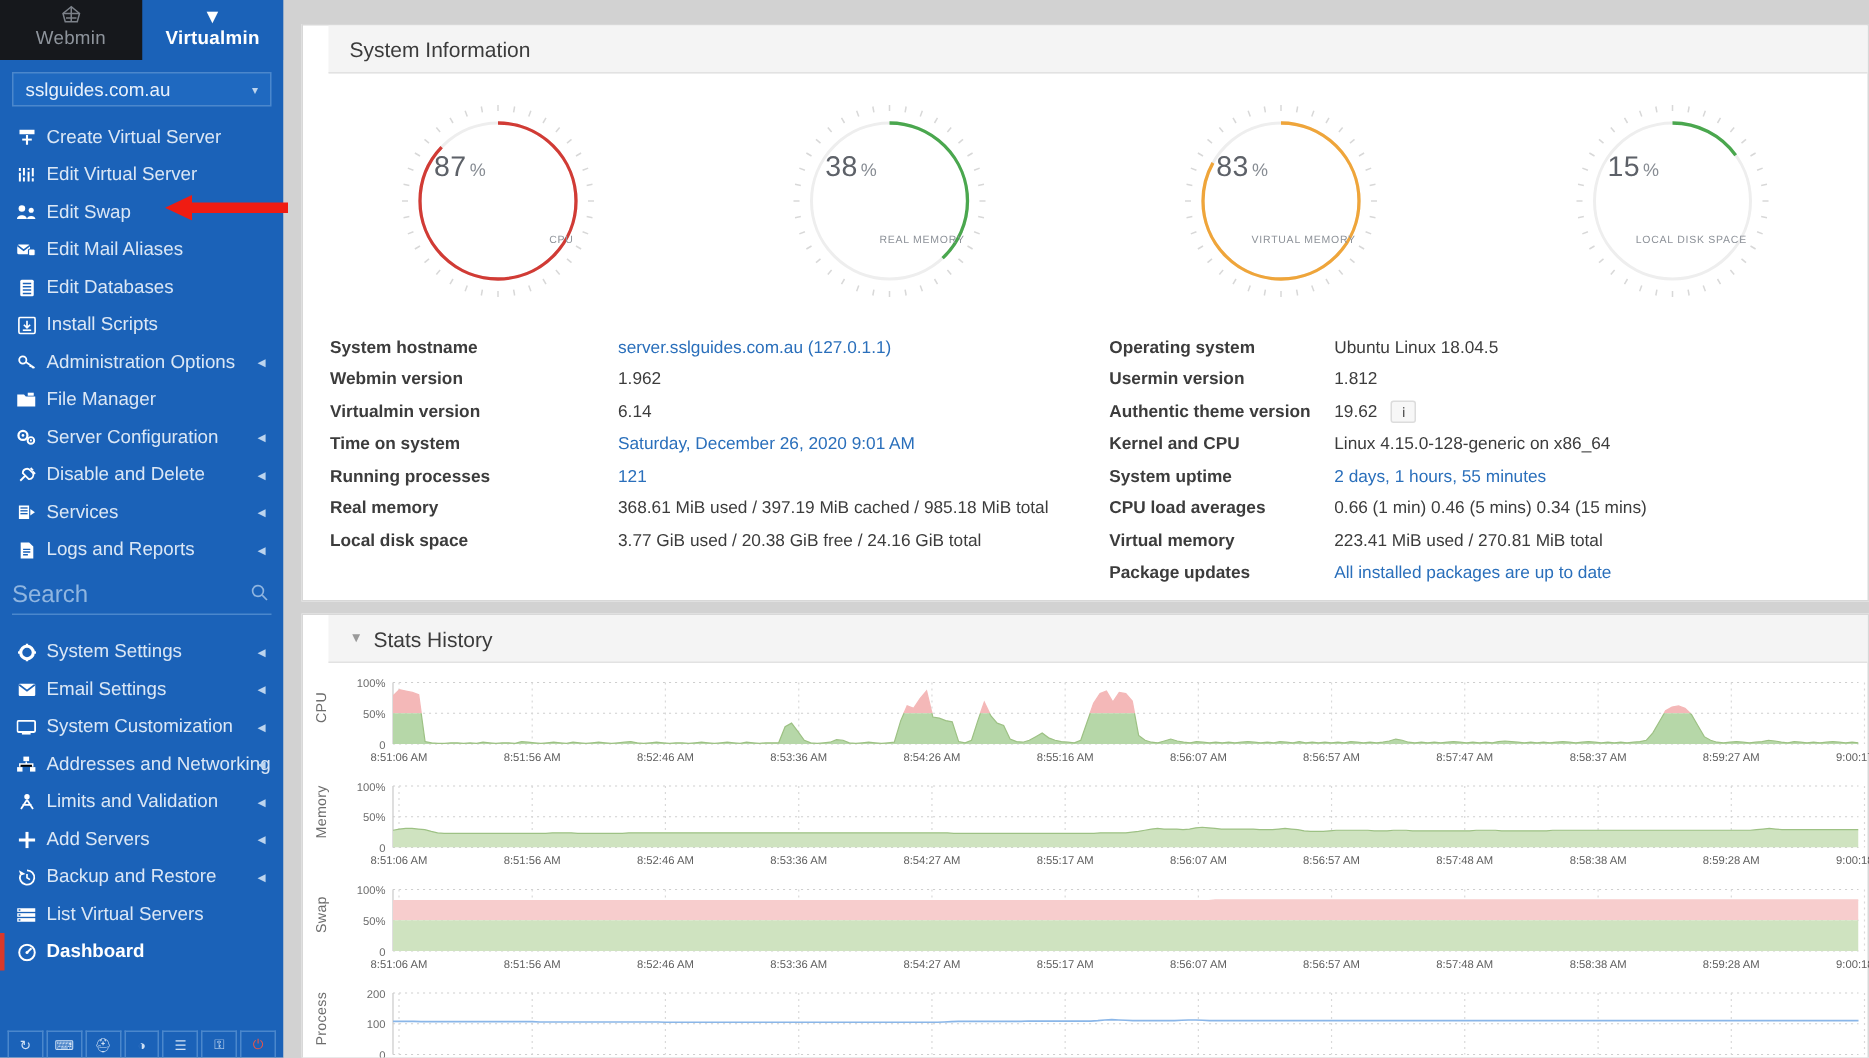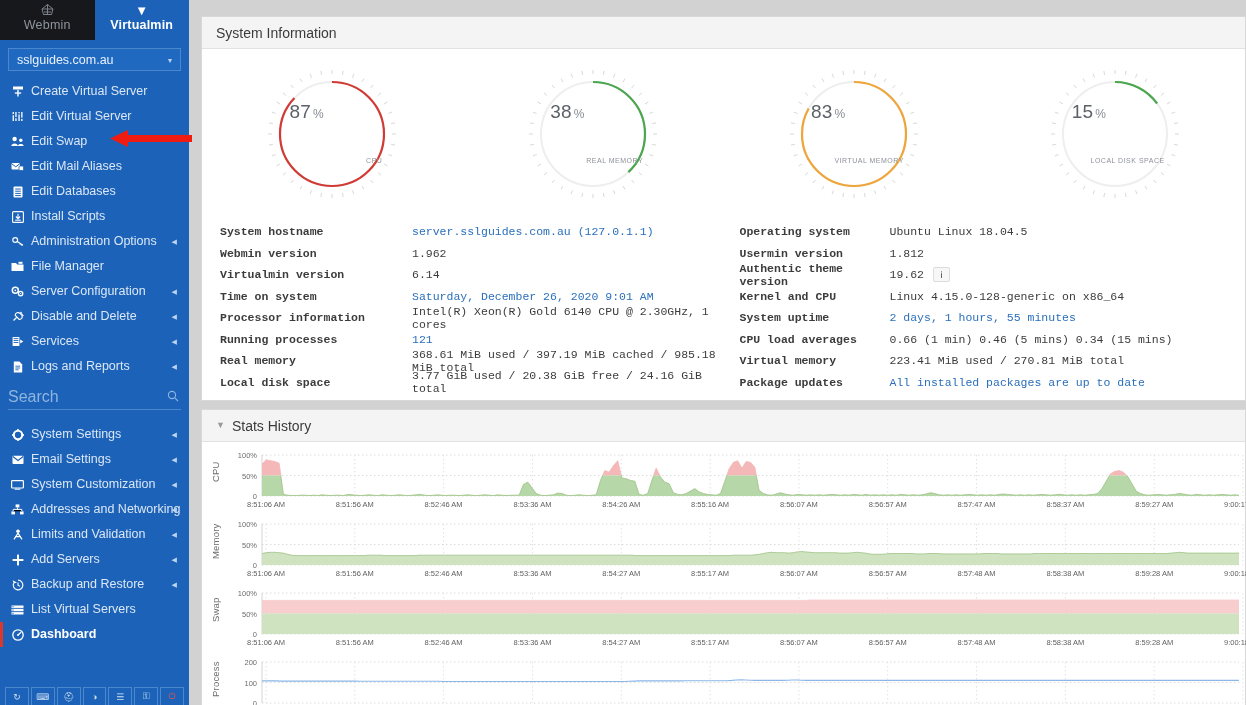--- a/index.html
+++ b/index.html
@@ -124,21 +124,21 @@
     position: absolute; left: 12px; right: 0;
     background: #ffffff;
     border: 1px solid #d8d8d8;
   }
   .panel-head {
     height: 32px;
     background: #f4f4f4;
     border-bottom: 1px solid #e2e2e2;
     display: flex; align-items: center;
     padding-left: 14px;
-    font-size: 14px; color: #3b3b3b;
+    font-size: 14px; color: #3b3b3b; margin-left: 17px;
   }
   .panel-head .collapse {
     color: #9a9a9a; font-size: 9px; margin-right: 7px; line-height: 1;
   }
 
   #panel-sysinfo { top: 16px; height: 385px; }
   #panel-stats  { top: 409px; height: 300px; }
 
   
   .gauges {
@@ -151,21 +151,21 @@
     position: absolute; left: 24px; top: 34px;
     color: #5d6168; font-size: 19px; letter-spacing: .3px;
   }
   .gauge .gval .pct { font-size: 12px; color: #878c93; margin-left: 2px; }
   .gauge .glabel {
     position: absolute; right: 17px; bottom: 37px;
     color: #8d9299; font-size: 7px; letter-spacing: .5px;
   }
 
   
-  .info-wrap { display: flex; padding: 12px 0 0 0; font-family: Liberation Mono, monospace; }
+  .info-wrap { display: flex; padding: 12px 0 0 0; }
   .info-col { flex: 1 1 50%; padding-left: 18px; }
   .info-col.right { padding-left: 16px; }
   .info-row { display: flex; height: 21.5px; align-items: center; font-size: 11.5px; }
   .info-row .k { flex: 0 0 192px; color: #3c3c3c; font-weight: bold; }
   .info-col.right .info-row .k { flex: 0 0 150px; }
   .info-row .v { color: #3c3c3c; }
   .info-row .v.link { color: #2a6fbb; }
   .info-badge {
     display: inline-flex; align-items: center; justify-content: center;
     width: 17px; height: 15px;
@@ -699,24 +699,20 @@
             <span class="k">Webmin version</span>
             <span class="v">1.962</span>
           </div>
           <div class="info-row">
             <span class="k">Virtualmin version</span>
             <span class="v">6.14</span>
           </div>
           <div class="info-row">
             <span class="k">Time on system</span>
             <span class="v link">Saturday, December 26, 2020 9:01 AM</span>
-          </div>
-          <div class="info-row">
-            <span class="k">Processor information</span>
-            <span class="v">Intel(R) Xeon(R) Gold 6140 CPU @ 2.30GHz, 1 cores</span>
           </div>
           <div class="info-row">
             <span class="k">Running processes</span>
             <span class="v link">121</span>
           </div>
           <div class="info-row">
             <span class="k">Real memory</span>
             <span class="v">368.61 MiB used / 397.19 MiB cached / 985.18 MiB total</span>
           </div>
           <div class="info-row">

